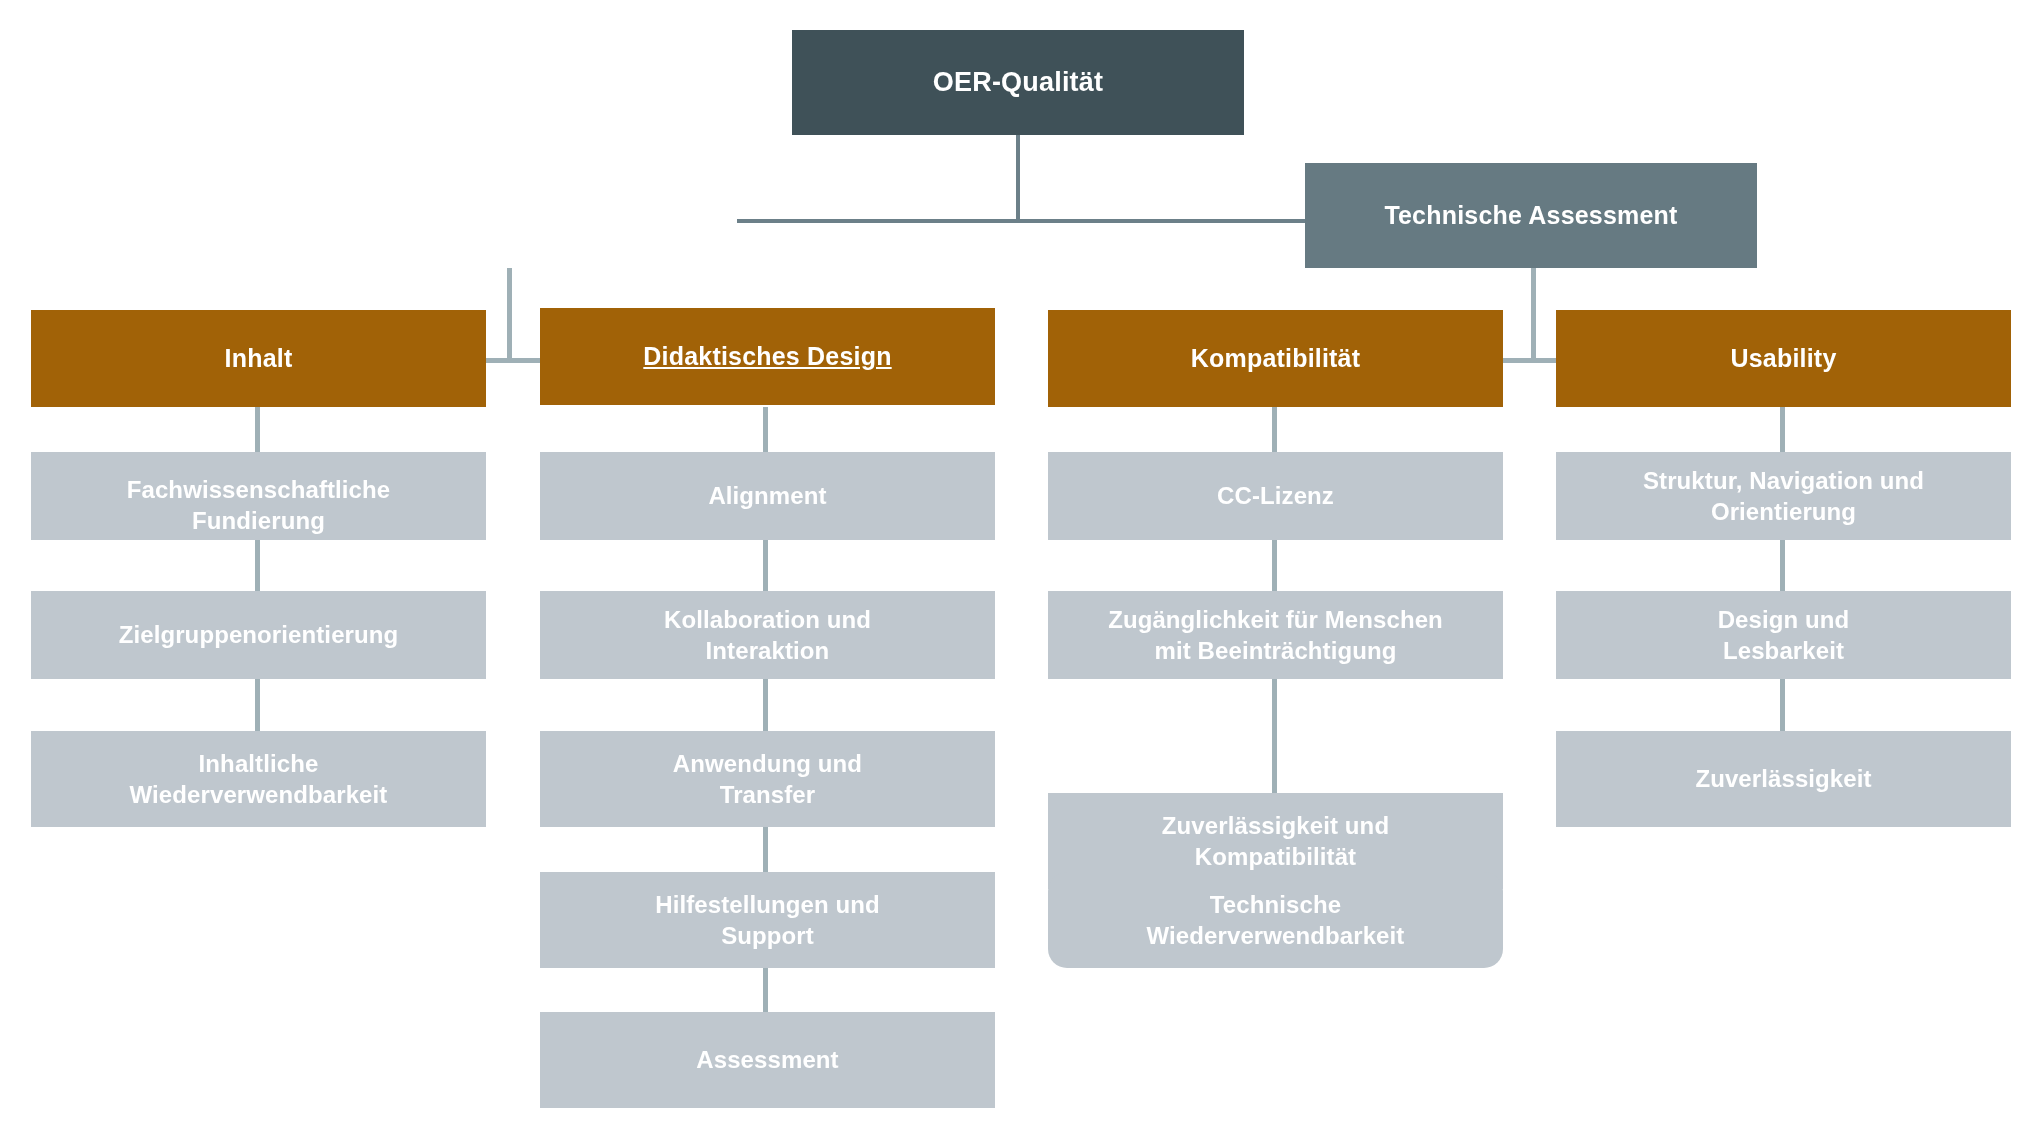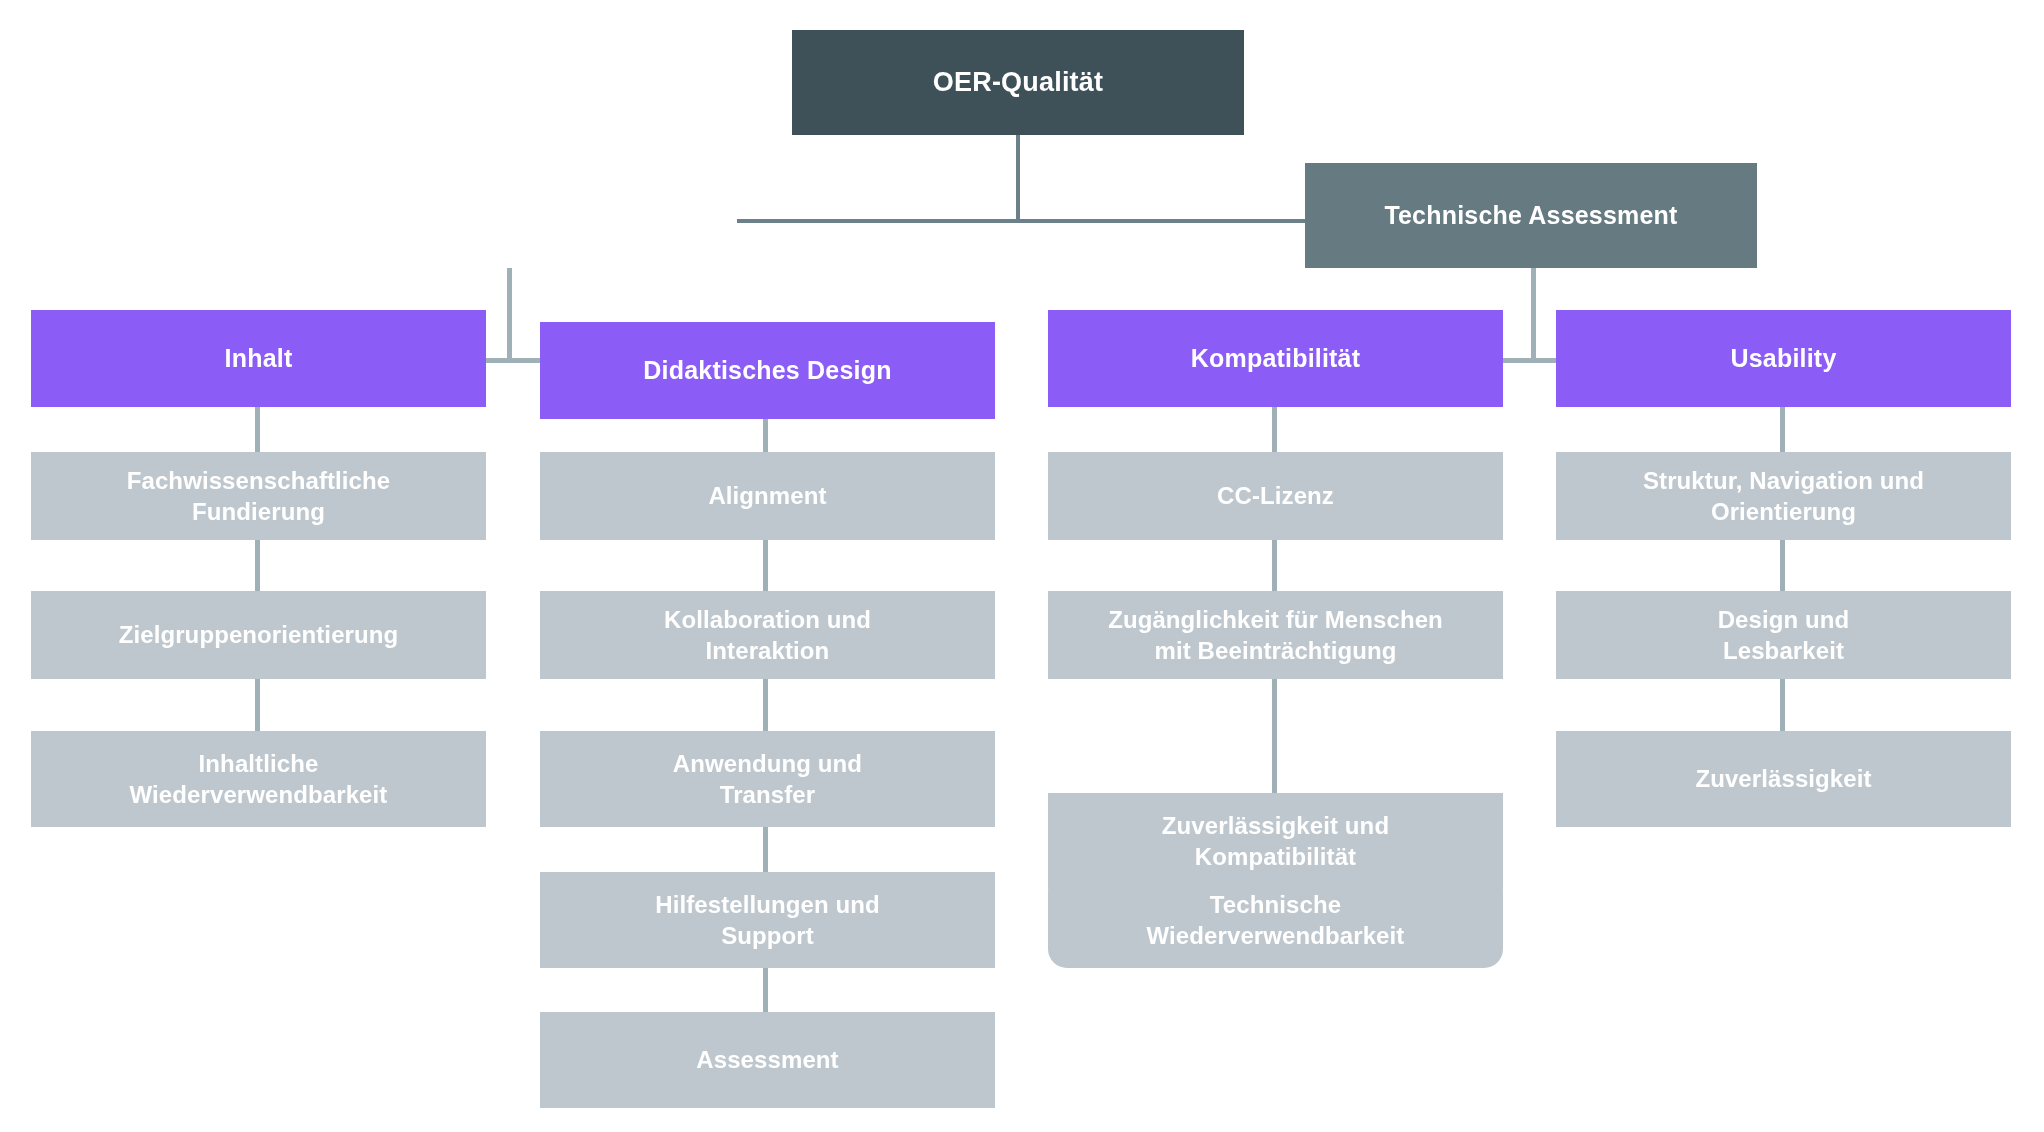--- a/index.html
+++ b/index.html
@@ -34,21 +34,21 @@
     background: #3f5158;
     font-size: 27px;
     letter-spacing: .2px;
   }
   .lvl-dim {
     background: #667a82;
     font-size: 25px;
     letter-spacing: .2px;
   }
   .lvl-cat {
-    background: #8b5cf6;
+    background: #a16207;
     font-size: 25px;
     letter-spacing: .2px;
   }
   .lvl-leaf {
     background: #bfc7ce;
     font-size: 24px;
     letter-spacing: .1px;
   }
   .node .txt {
     display: block;
@@ -93,33 +93,33 @@
 
 
   <div class="node lvl-dim" style="left:1305px; top:163px; width:452px; height:105px;">
     <span class="txt">Technische Assessment</span>
   </div>
 
   <div class="node lvl-cat" style="left:31px; top:310px; width:455px; height:97px;">
     <span class="txt">Inhalt</span>
   </div>
 
-  <div class="node lvl-cat" style="left:540px; top:322px; width:455px; height:97px;">
+  <div class="node lvl-cat" style="left:540px; top:308px; width:455px; height:97px;text-decoration:underline;">
     <span class="txt">Didaktisches Design</span>
   </div>
 
   <div class="node lvl-cat" style="left:1048px; top:310px; width:455px; height:97px;">
     <span class="txt">Kompatibilität</span>
   </div>
 
   <div class="node lvl-cat" style="left:1556px; top:310px; width:455px; height:97px;">
     <span class="txt">Usability</span>
   </div>
 
-  <div class="node lvl-leaf" style="left:31px; top:452px; width:455px; height:88px;">
+  <div class="node lvl-leaf" style="left:31px; top:452px; width:455px; height:88px;align-items:flex-end;">
     <span class="txt">Fachwissenschaftliche
 Fundierung</span>
   </div>
   <div class="node lvl-leaf" style="left:31px; top:591px; width:455px; height:88px;">
     <span class="txt">Zielgruppenorientierung</span>
   </div>
   <div class="node lvl-leaf" style="left:31px; top:731px; width:455px; height:96px;">
     <span class="txt">Inhaltliche
 Wiederverwendbarkeit</span>
   </div>

